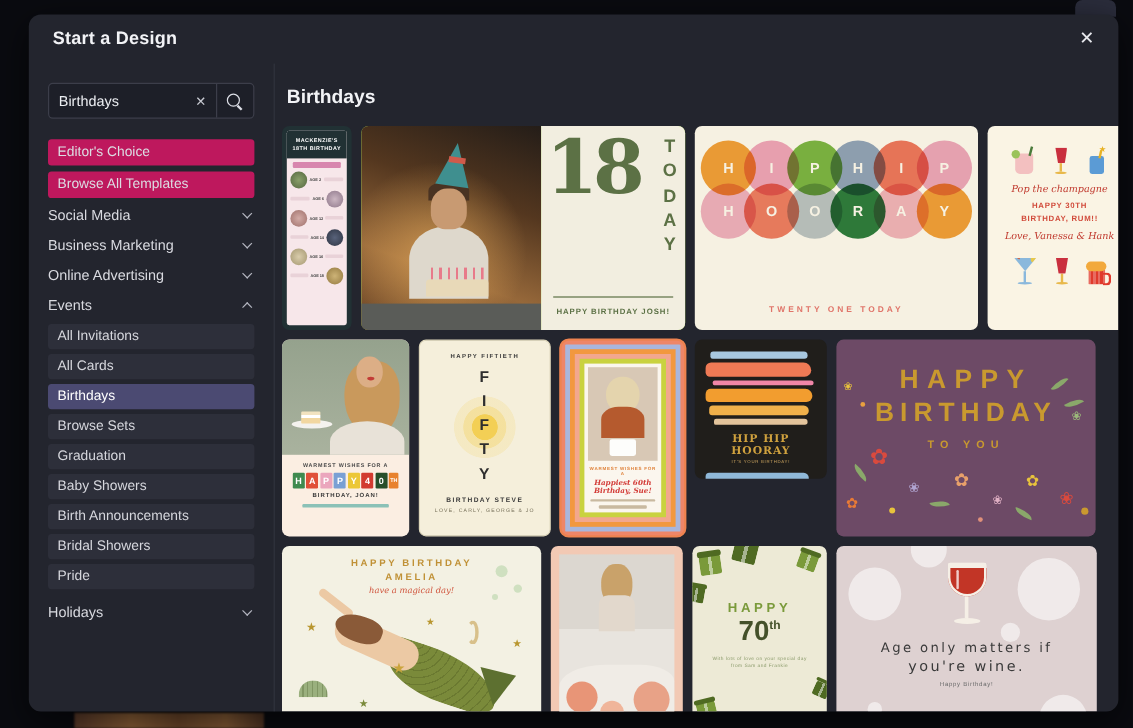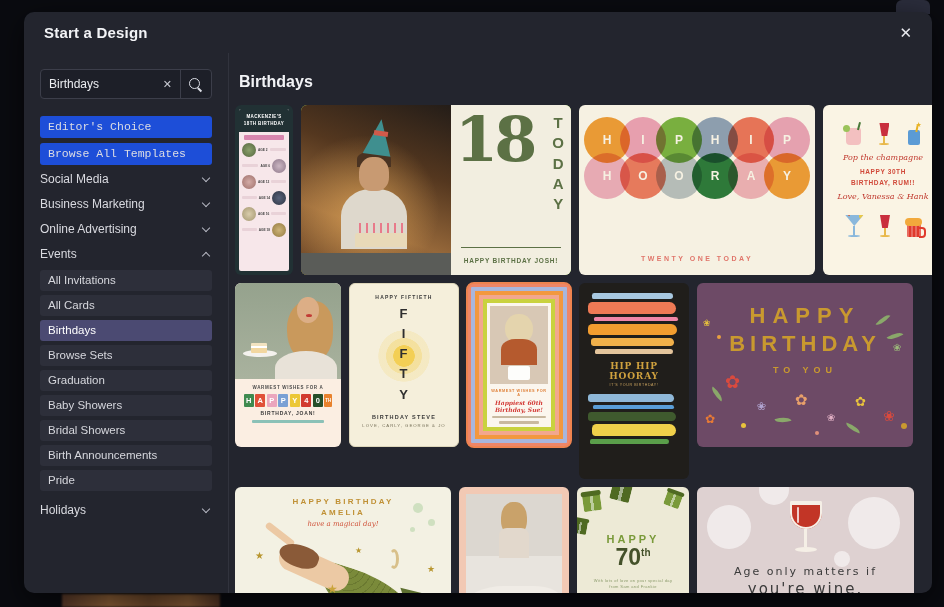--- a/index.html
+++ b/index.html
@@ -25,21 +25,21 @@
   
   .sidebar { width:205px; flex:0 0 205px; border-right:1px solid #31333d; padding:16px 16px 0 16px; overflow:hidden; }
   .searchbox { display:flex; align-items:center; height:30px; background:#1d1f28; border:1px solid #3c3e4a; border-radius:4px; margin-bottom:17px; }
   .searchbox input { flex:1; min-width:0; background:transparent; border:none; outline:none; color:#eceef2; font-size:12px; padding:0 8px; font-family:"Liberation Sans",sans-serif; }
   .search-clear { background:none; border:none; color:#c8cad2; font-size:11px; cursor:pointer; padding:0 8px; }
   .search-div { width:1px; height:100%; background:#3c3e4a; }
   .mag { position:relative; width:30px; height:100%; cursor:pointer; }
   .mag::before { content:""; position:absolute; left:8px; top:8px; width:9px; height:9px; border:1.6px solid #dcdee6; border-radius:50%; }
   .mag::after { content:""; position:absolute; left:17px; top:17px; width:5px; height:1.6px; background:#dcdee6; transform:rotate(45deg); transform-origin:left center; }
 
-  .quick-btn { display:block; width:100%; text-align:left; height:22px; line-height:22px; background:#1d4ed8; border:none; border-radius:3px; color:#dcdde3; font-size:11.5px; padding:0 8px; margin-bottom:5px; cursor:pointer; font-family:Liberation Mono, monospace; }
+  .quick-btn { display:block; width:100%; text-align:left; height:22px; line-height:22px; background:#be185d; border:none; border-radius:3px; color:#dcdde3; font-size:11.5px; padding:0 8px; margin-bottom:5px; cursor:pointer; font-family:Liberation Sans, sans-serif; }
 
   .cats { }
   .cat-row { display:flex; align-items:center; justify-content:space-between; height:18px; margin-bottom:7px; cursor:pointer; }
   .cat-label { color:#d9dae0; font-size:12px; }
   .chev { width:6px; height:6px; border-right:1.6px solid #b4b6c0; border-bottom:1.6px solid #b4b6c0; transform:rotate(45deg); margin-right:3px; margin-top:-3px; }
   .chev.up { transform:rotate(-135deg); margin-top:3px; }
 
   .sub-item { display:block; width:100%; text-align:left; height:21px; line-height:21px; background:#2d2f3a; border:none; border-radius:3px; color:#d6d7dd; font-size:11.5px; padding:0 8px; margin-bottom:4px; cursor:pointer; font-family:"Liberation Sans",sans-serif; }
   .sub-item.selected { background:#4b4a72; color:#ffffff; }
   .cat-row.last { margin-top:10px; }
@@ -155,21 +155,21 @@
   .sue-core { width:100%; height:100%; background:#fbf6ee; padding:3px; text-align:center; }
   .sue-photo { position:relative; height:66%; background:#d8c8b5; overflow:hidden; }
   .sue-hair { position:absolute; left:50%; top:10%; transform:translateX(-50%); width:28px; height:30px; background:#e4d4ad; border-radius:48%; }
   .sue-top { position:absolute; left:50%; top:42%; transform:translateX(-50%); width:36px; height:26px; background:#b55a2e; border-radius:40% 40% 0 0; }
   .sue-cake { position:absolute; left:50%; bottom:4px; transform:translateX(-50%); width:22px; height:14px; background:#fdfdfb; border-radius:2px; }
   .sue-kick { font-size:3.8px; font-weight:700; letter-spacing:.6px; color:#e0833c; margin-top:5px; }
   .sue-script { font-family:"DejaVu Serif",serif; font-style:italic; font-weight:700; font-size:6px; color:#d33b37; margin-top:2px; }
   .sue-bar { margin:3px auto 0; width:54px; height:2.5px; background:#c9b9a0; border-radius:1px; }
 
   
-  .c-strokes { width:110px; height:196px; background:#201e1b; padding:10px 9px; text-align:center; }
+  .c-strokes { width:110px; height:116px; background:#201e1b; padding:10px 9px; text-align:center; }
   .stk { height:8px; border-radius:5px 7px 6px 4px; margin-bottom:3px; }
   .s1{background:#a8c8e0;height:6px;width:88%;margin-left:4%}
   .s2{background:#ef7a55;height:12px;width:96%}
   .s3{background:#f086a8;height:4px;width:92%;margin-left:6%}
   .s4{background:#f29d2f;height:11px;width:97%}
   .s5{background:#f0b04a;height:8px;width:90%;margin-left:3%}
   .s6{background:#e3c49c;height:5px;width:84%;margin-left:8%}
   .stk-title { font-family:"DejaVu Serif",serif; font-weight:700; font-size:9px; letter-spacing:.8px; color:#cfa13e; margin-top:7px; }
   .stk-sub { font-size:3.6px; letter-spacing:.6px; color:#c9a35f; margin:2px 0 7px; }
   .s7{background:#8fb8d8;height:8px;width:94%}
@@ -226,21 +226,21 @@
 
   
   .c-wine { width:217px; height:170px; background:#ded1d1; text-align:center; }
   .wdot { position:absolute; border-radius:50%; background:rgba(255,255,255,.55); }
   .wine-glass { position:relative; margin:14px auto 0; width:34px; height:56px; }
   .wg-bowl { width:32px; height:28px; margin:0 auto; background:linear-gradient(180deg,#f5efe6 0 4px,#c23526 4px); border-radius:2px 2px 17px 17px; box-shadow:inset 0 0 0 2px #f5efe6; }
   .wg-hl { position:absolute; left:8px; top:6px; width:2px; height:16px; background:rgba(255,255,255,.75); border-radius:1px; }
   .wg-stem { width:3px; height:18px; background:#f5efe6; margin:0 auto; }
   .wg-base { width:22px; height:5px; background:#f5efe6; border-radius:50%; margin:0 auto; }
   .wine-l1 { font-size:11px; color:#3a3a3a; letter-spacing:2px; margin-top:8px; font-family:"DejaVu Sans",sans-serif; }
-  .wine-l2 { font-size:15px; color:#3a3a3a; letter-spacing:2px; margin-top:2px; font-family:"DejaVu Sans",sans-serif; }
+  .wine-l2 { font-size:12px; color:#3a3a3a; letter-spacing:2px; margin-top:2px; font-family:"DejaVu Sans",sans-serif; }
   .wine-sm { font-size:5px; color:#6a6a6a; letter-spacing:.6px; margin-top:6px; }
 </style>
 </head>
 <body>
 
 <div class="stage">
   <div class="bg-tab"></div>
   <div class="bg-photo-strip"></div>
 
   <div class="modal">
@@ -279,22 +279,22 @@
             <span class="cat-label">Events</span>
             <span class="chev up"></span>
           </div>
 
           <button class="sub-item">All Invitations</button>
           <button class="sub-item">All Cards</button>
           <button class="sub-item selected">Birthdays</button>
           <button class="sub-item">Browse Sets</button>
           <button class="sub-item">Graduation</button>
           <button class="sub-item">Baby Showers</button>
+          <button class="sub-item">Birth Announcements</button>
           <button class="sub-item">Bridal Showers</button>
-          <button class="sub-item">Birth Announcements</button>
           <button class="sub-item">Pride</button>
 
           <div class="cat-row last">
             <span class="cat-label">Holidays</span>
             <span class="chev"></span>
           </div>
         </div>
       </div>
 
       <div class="main">

